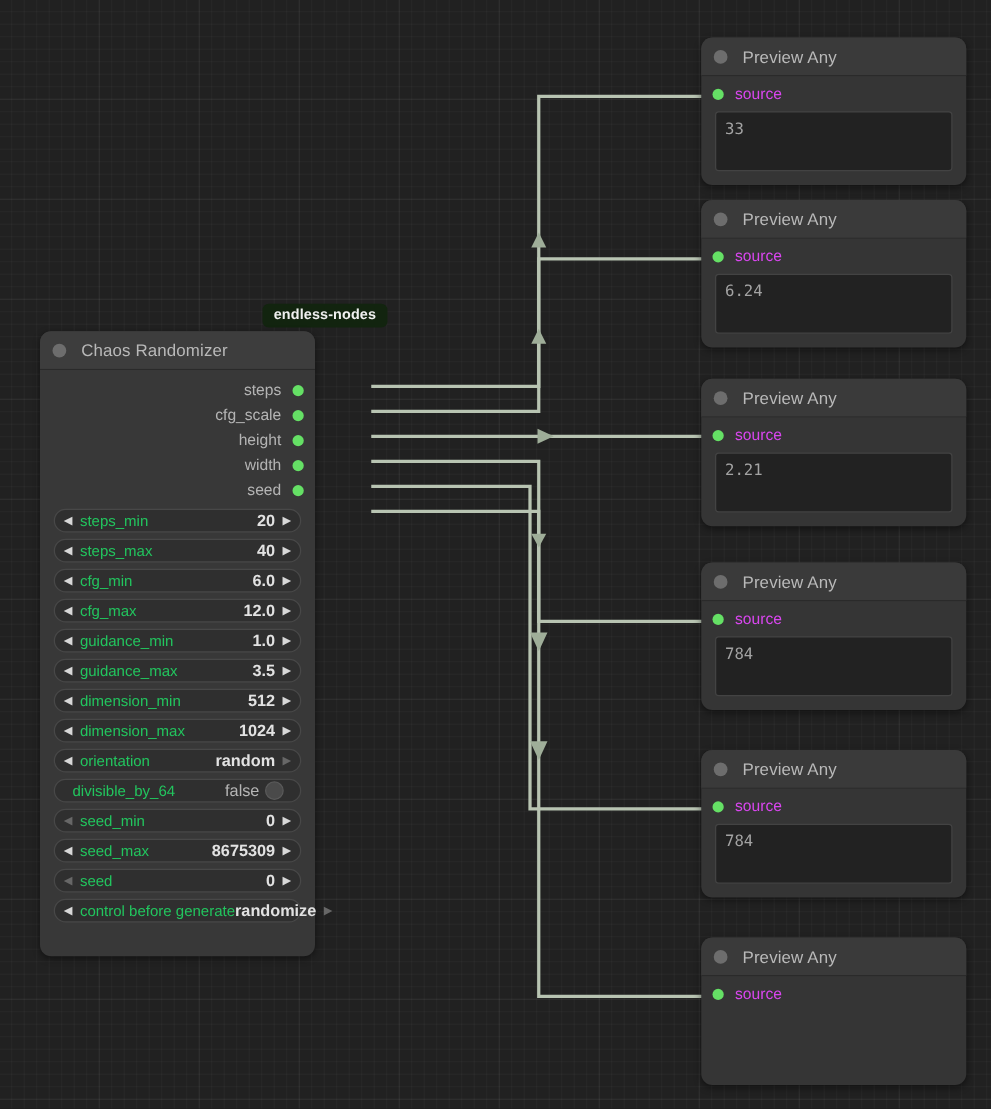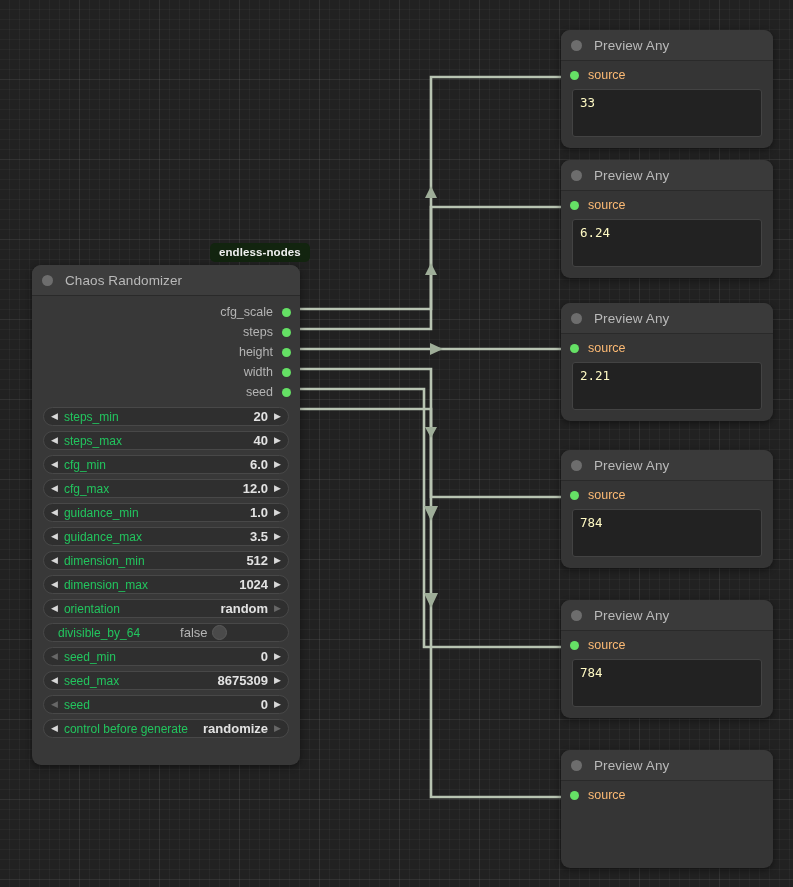--- a/index.html
+++ b/index.html
@@ -76,21 +76,21 @@
     padding: 3px 9px 4px 9px;
     border-radius: 5px;
     white-space: nowrap;
     letter-spacing: 0.1px;
   }
 
   
   #node-chaos {
     left: 32px;
     top: 265px;
-    width: 268px;
+    width: 220px;
     height: 500px;
     background: #383838;
   }
   #node-chaos .node-header { background: #3d3d3d; }
   .chaos-body {
     padding-top: 6px;
   }
   .out-slot {
     height: 20px;
     display: flex;
@@ -172,34 +172,34 @@
     height: 118px;
   }
   .prev-body { padding: 0; }
   .prev-in {
     height: 28px;
     display: flex;
     align-items: center;
     padding-left: 9px;
   }
   .prev-in .slot-label {
-    color: #fdba74;
+    color: #d946ef;
     font-size: 12.5px;
     margin-left: 9px;
     text-align: center;
   }
   .prev-box {
     margin: 0 11px;
     height: 48px;
     background: #222222;
     border: 1px solid #434343;
     border-radius: 3px;
     box-sizing: border-box;
     padding: 5px 7px;
-    color: #fef9c3;
+    color: #a3a3a3;
     font-family: "DejaVu Sans Mono", "Liberation Mono", monospace;
     font-size: 12.5px;
     overflow: hidden;
   }
 </style>
 </head>
 <body>
 
 <div id="canvas">
 
@@ -234,25 +234,25 @@
   <div class="pack-badge" style="left:210px; top:243px;text-align:right;">endless-nodes</div>
 
   <div class="node" id="node-chaos">
     <div class="node-header">
       <span class="node-dot"></span>
       <span class="node-title">Chaos Randomizer</span>
     </div>
     <div class="chaos-body">
 
       <div class="out-slot">
+        <span class="slot-label">steps</span>
+        <span class="slot-dot"></span>
+      </div>
+      <div class="out-slot">
         <span class="slot-label">cfg_scale</span>
-        <span class="slot-dot"></span>
-      </div>
-      <div class="out-slot">
-        <span class="slot-label">steps</span>
         <span class="slot-dot"></span>
       </div>
       <div class="out-slot">
         <span class="slot-label">height</span>
         <span class="slot-dot"></span>
       </div>
       <div class="out-slot">
         <span class="slot-label">width</span>
         <span class="slot-dot"></span>
       </div>

